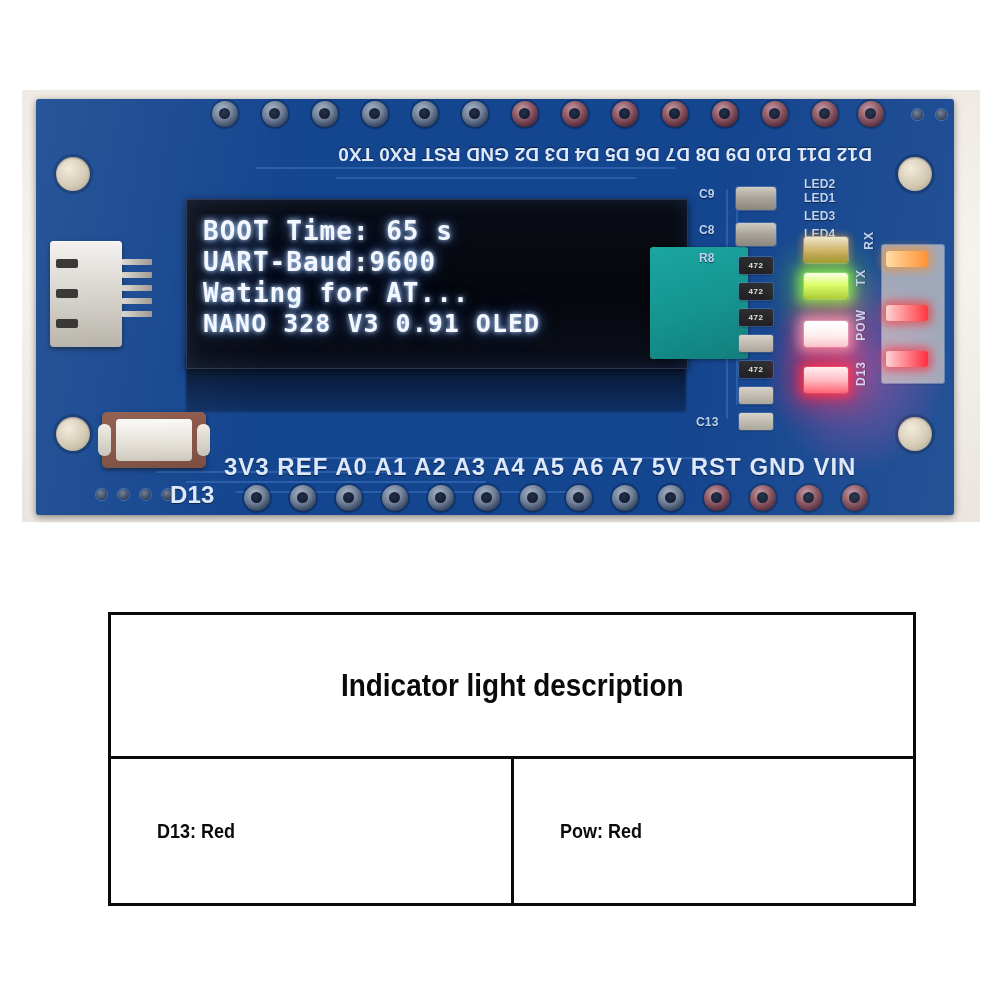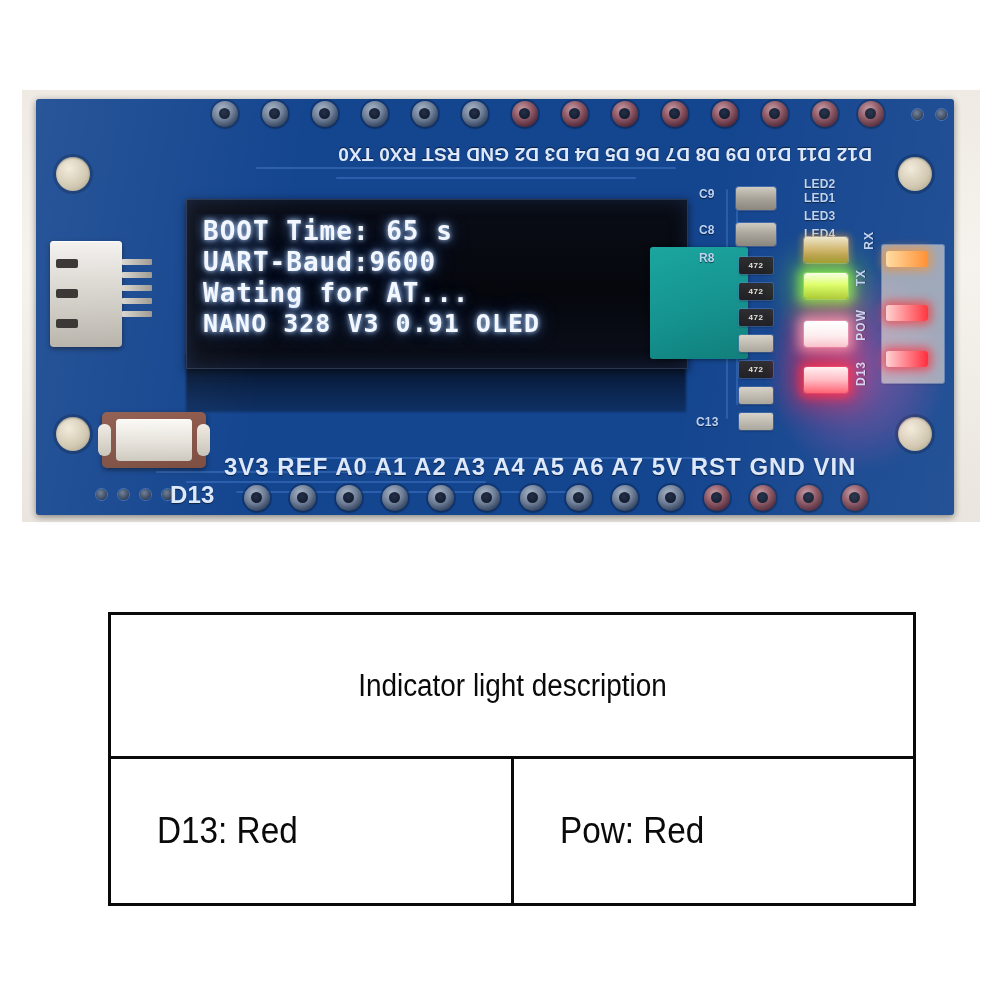--- a/index.html
+++ b/index.html
@@ -198,29 +198,29 @@
 
   
   #tablewrap{position:absolute;left:108px;top:612px;width:808px;height:294px;}
   table#legend{
     border-collapse:collapse;width:100%;height:100%;
     background:#ffffff;
   }
   table#legend td{
     border:3px solid #0a0a0a;
     font-family:"Liberation Sans", sans-serif;
-    font-weight:400;
+    font-weight:700;
     color:#0a0a0a;
   }
   td.title-cell{
     text-align:center;font-size:31px;height:96px;
     letter-spacing:0px;
   }
   td.data-cell{
-    font-size:37px;height:98px;padding-left:46px;margin-top:41px;
+    font-size:20px;height:98px;padding-left:46px;margin-top:41px;
   }
   .cond{ 
     display:inline-block;transform:scaleX(.9);transform-origin:left center;
   }
   .cond-c{display:inline-block;transform:scaleX(.9);}
 </style>
 </head>
 <body>
 
 <div id="photo">

